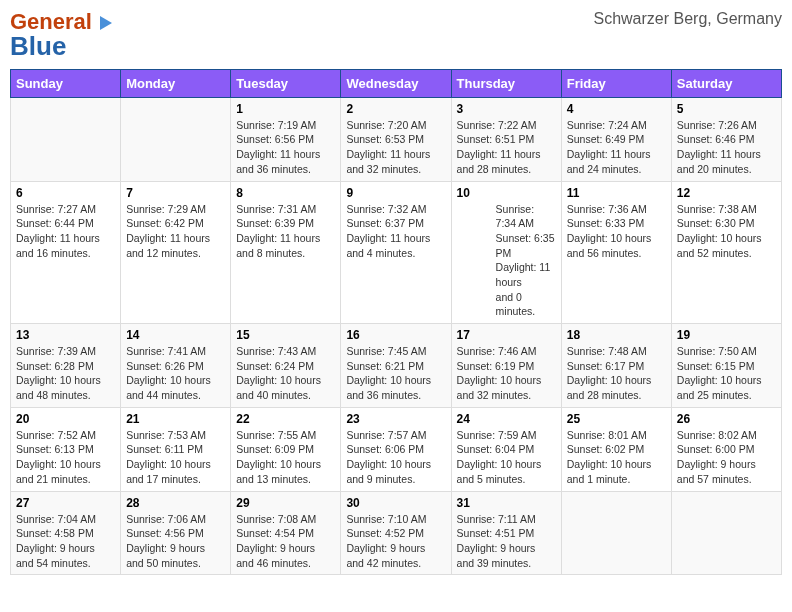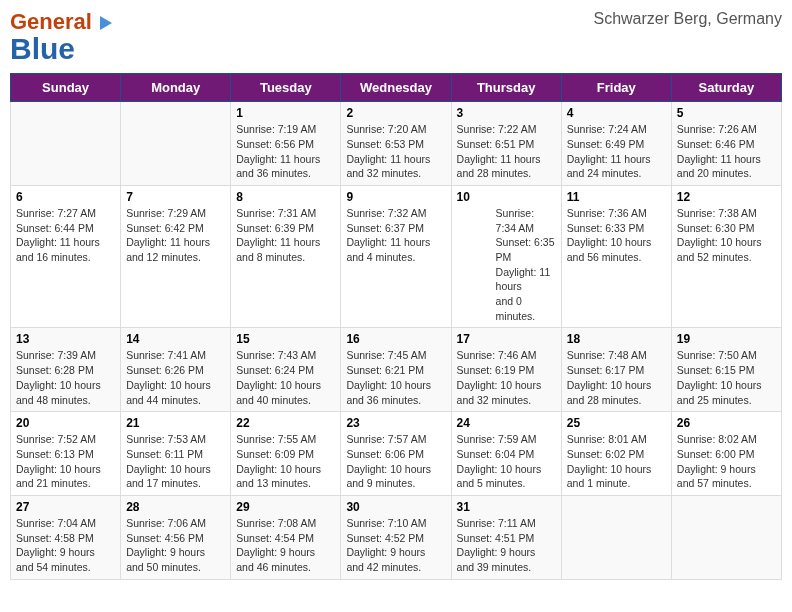--- a/index.html
+++ b/index.html
@@ -36,23 +36,23 @@
     .location {
       font-size: 16px;
       color: #555;
     }
     table {
       width: 100%;
       border-collapse: collapse;
       font-size: 11px;
     }
     thead tr th {
-      background-color: #701a75;
+      background-color: #8b5cf6;
       color: #fff;
-      text-align: center;
+      text-align: left;
       padding: 6px 5px;
       font-size: 13px;
       font-weight: bold;
       border: 1px solid #1a4f8f;
     }
     tbody tr td {
       vertical-align: top;
       padding: 4px 5px;
       border: 1px solid #ddd;
       height: 80px;
@@ -80,21 +80,21 @@
 <body>
 
 <div class="header">
   <div class="logo">
     <div class="logo-line">
       <div style="font-size:22px; font-weight:bold; color:#333; line-height:1.1;">
         <span style="color:#c2410c;">General</span>
         <span style="display:inline-block; width:0; height:0; border-top:7px solid transparent; border-bottom:7px solid transparent; border-left:12px solid #4a90d9; margin-left:2px; vertical-align:middle;"></span>
       </div>
     </div>
-    <div style="font-size:30px; font-weight:bold; color:#2563a8; line-height:1.1; margin-top:-2px;">Blue</div>
+    <div style="font-size:26px; font-weight:bold; color:#2563a8; line-height:1.1; margin-top:-2px;">Blue</div>
   </div>
   <div class="title-block">
     <div class="location">Schwarzer Berg, Germany</div>
   </div>
 </div>
 
 <table>
   <thead>
     <tr>
     <th>Sunday</th>

